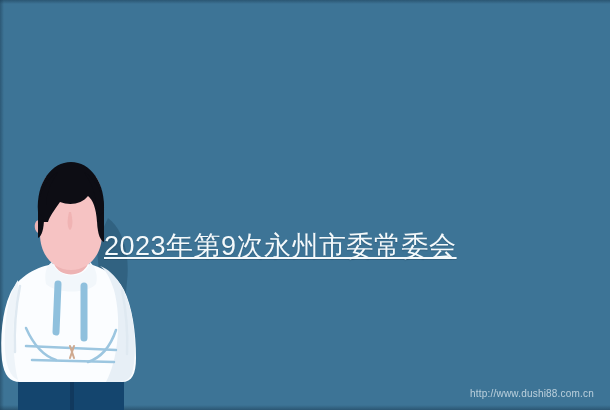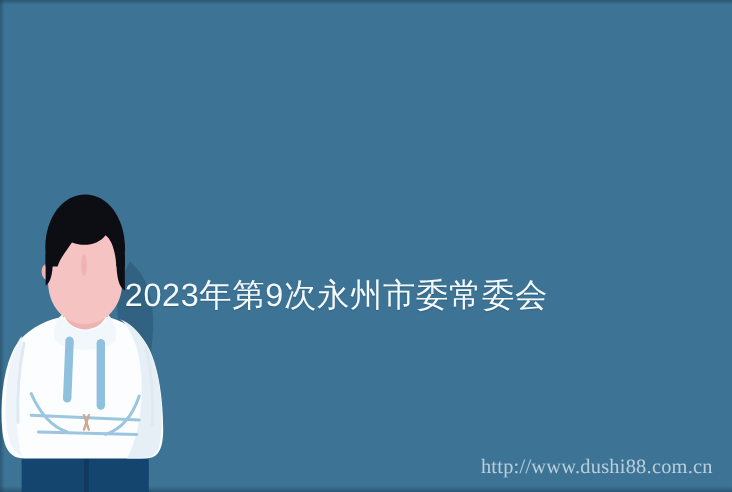--- a/index.html
+++ b/index.html
@@ -45,32 +45,32 @@
     width: 470px;
     color: #f4f9fb;
     font-size: 27px;
     line-height: 44px;
     letter-spacing: 0.5px;
     white-space: pre;
     text-shadow: 0 1px 1px rgba(20,50,72,0.30);
   }
   #headline .hl-line {
     display: block;
+    text-decoration: underline;
   }
 
   
   #watermark {
     position: absolute;
     right: 16px;
     bottom: 11px;
     color: rgba(238,245,249,0.70);
-    font-size: 17px;
+    font-size: 10px;
     letter-spacing: 0.2px;
     white-space: nowrap;
-    font-family: Liberation Serif, serif;
   }
 
   
   #illustration {
     position: absolute;
     left: -4px;
     bottom: 0;
     width: 180px;
     height: 250px;
   }

